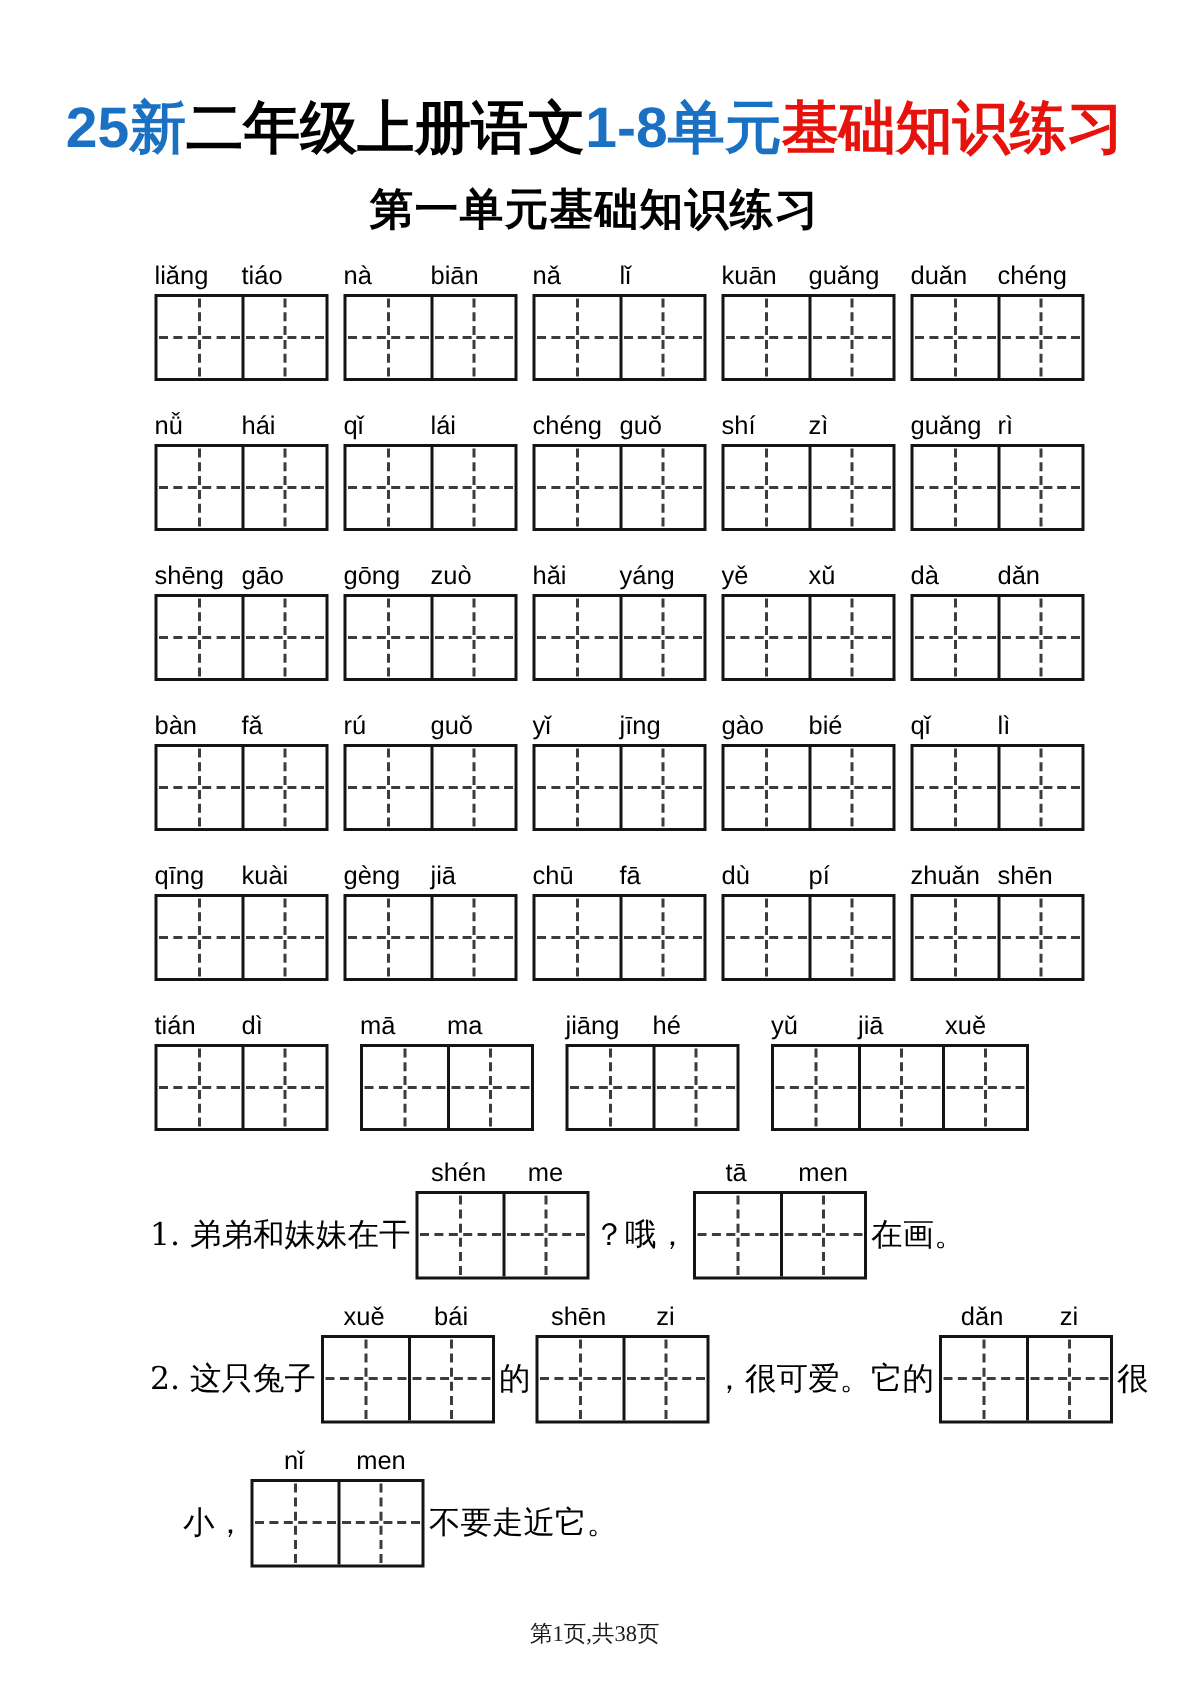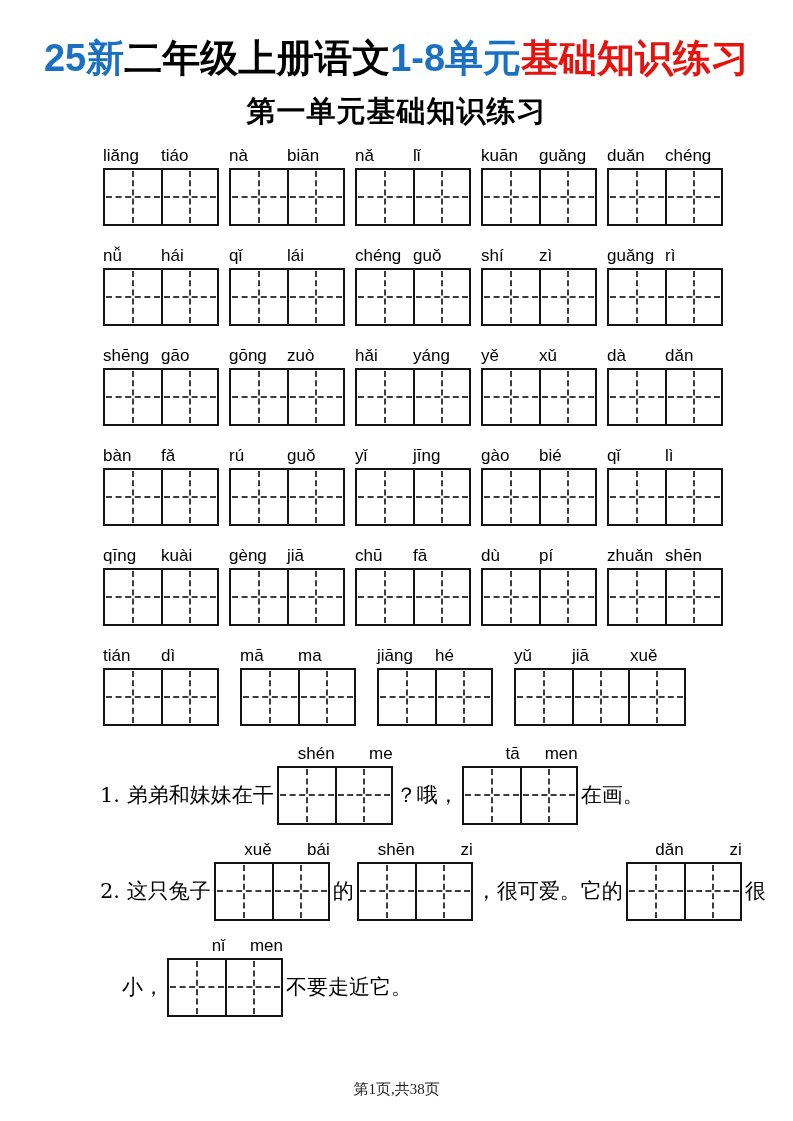--- a/index.html
+++ b/index.html
@@ -10,21 +10,21 @@
   }
   *{margin:0;padding:0;box-sizing:border-box;}
   html,body{background:#ffffff;}
   body{
     width:793px;height:1121px;
     font-family:"Liberation Sans", sans-serif;
     color:var(--ink);
     overflow:hidden;
     position:relative;
   }
-  .page{width:793px;height:1121px;padding-top:36px;}
+  .page{width:793px;height:1121px;padding-top:64px;}
 
   
   .main-title{
     text-align:center;
     font-size:38px;
     font-weight:700;
     letter-spacing:0px;
     line-height:1.2;
     white-space:nowrap;
   }
@@ -110,21 +110,21 @@
   }
   .sbox-unit .s-pin-row{
     position:absolute;
     top:-22px;left:0;right:0;
     display:flex;
     font-family:"Liberation Sans",sans-serif;
     font-size:17px;
     line-height:20px;
     color:#000;
   }
-  .sbox-unit .s-pin-row .syl{flex:1;text-align:right;white-space:nowrap;}
+  .sbox-unit .s-pin-row .syl{flex:1;text-align:center;white-space:nowrap;}
   .sgrid{
     display:flex;
     border:2px solid var(--ink);
     background:#fff;
   }
   .scell{width:56px;height:55px;position:relative;}
   .scell + .scell{border-left:2px solid var(--ink);}
   .scell::before{
     content:"";position:absolute;left:50%;top:1px;bottom:1px;
     border-left:2px dashed var(--dash);margin-left:-1px;

